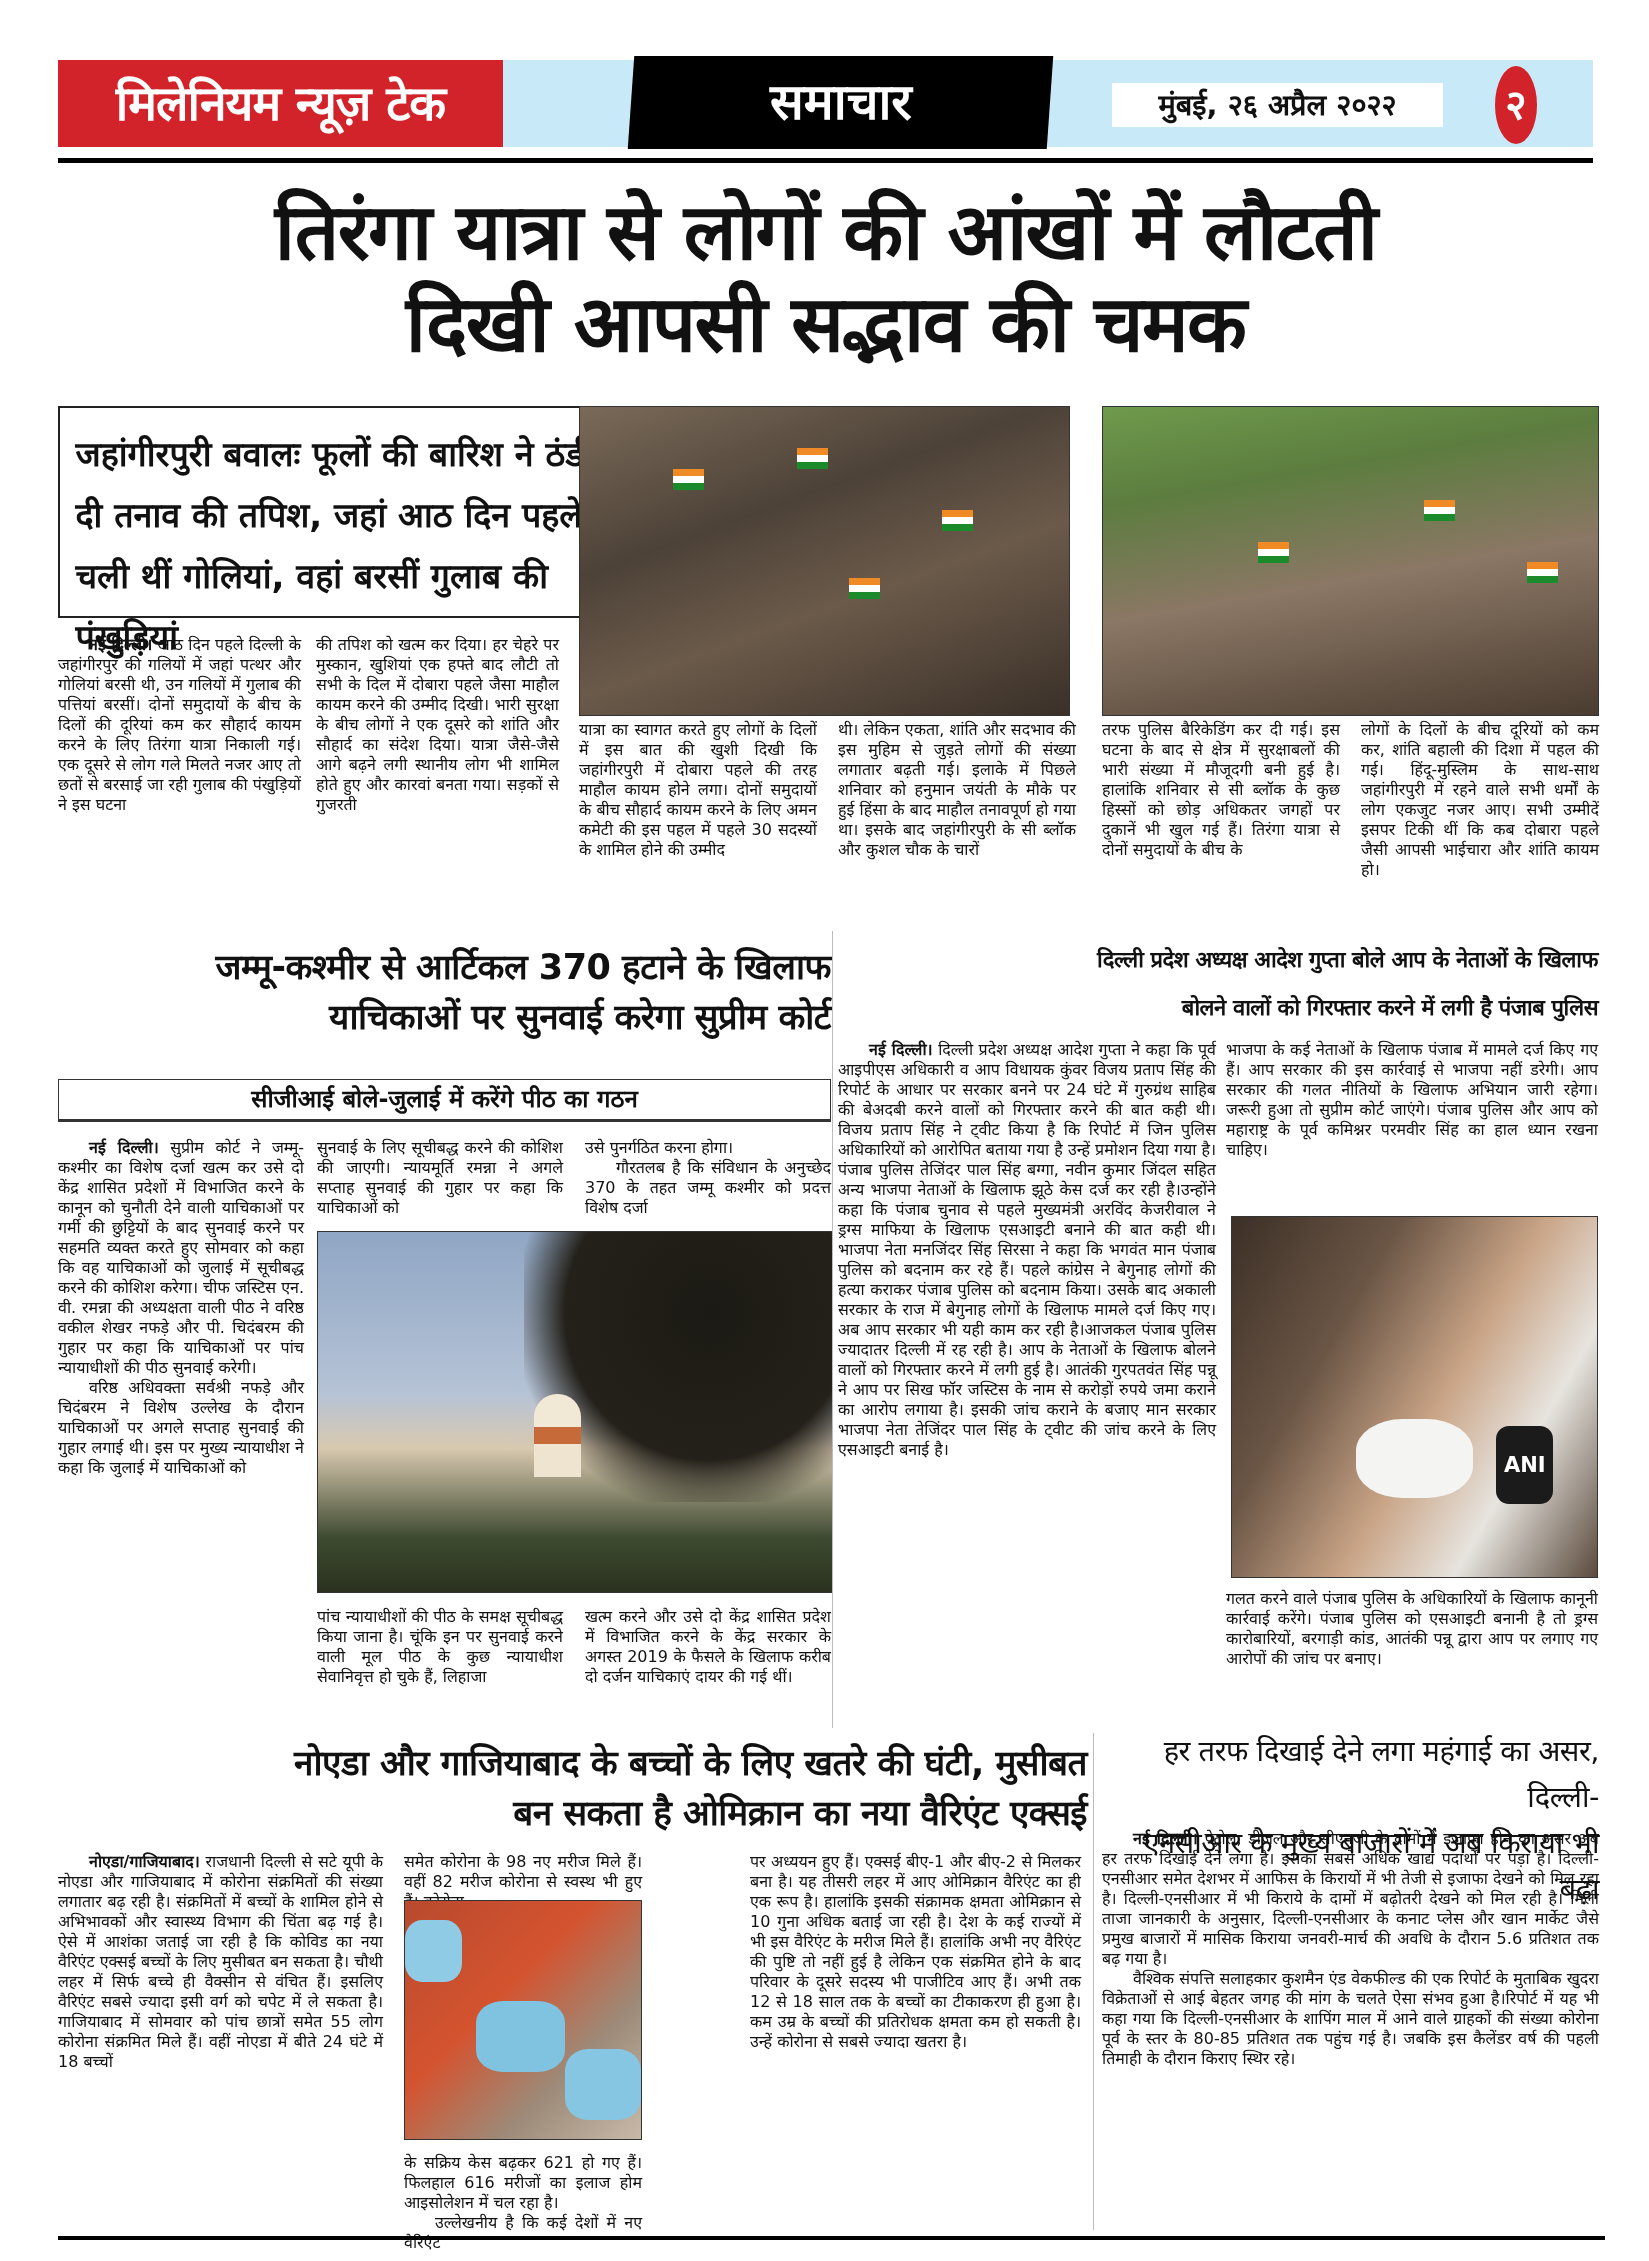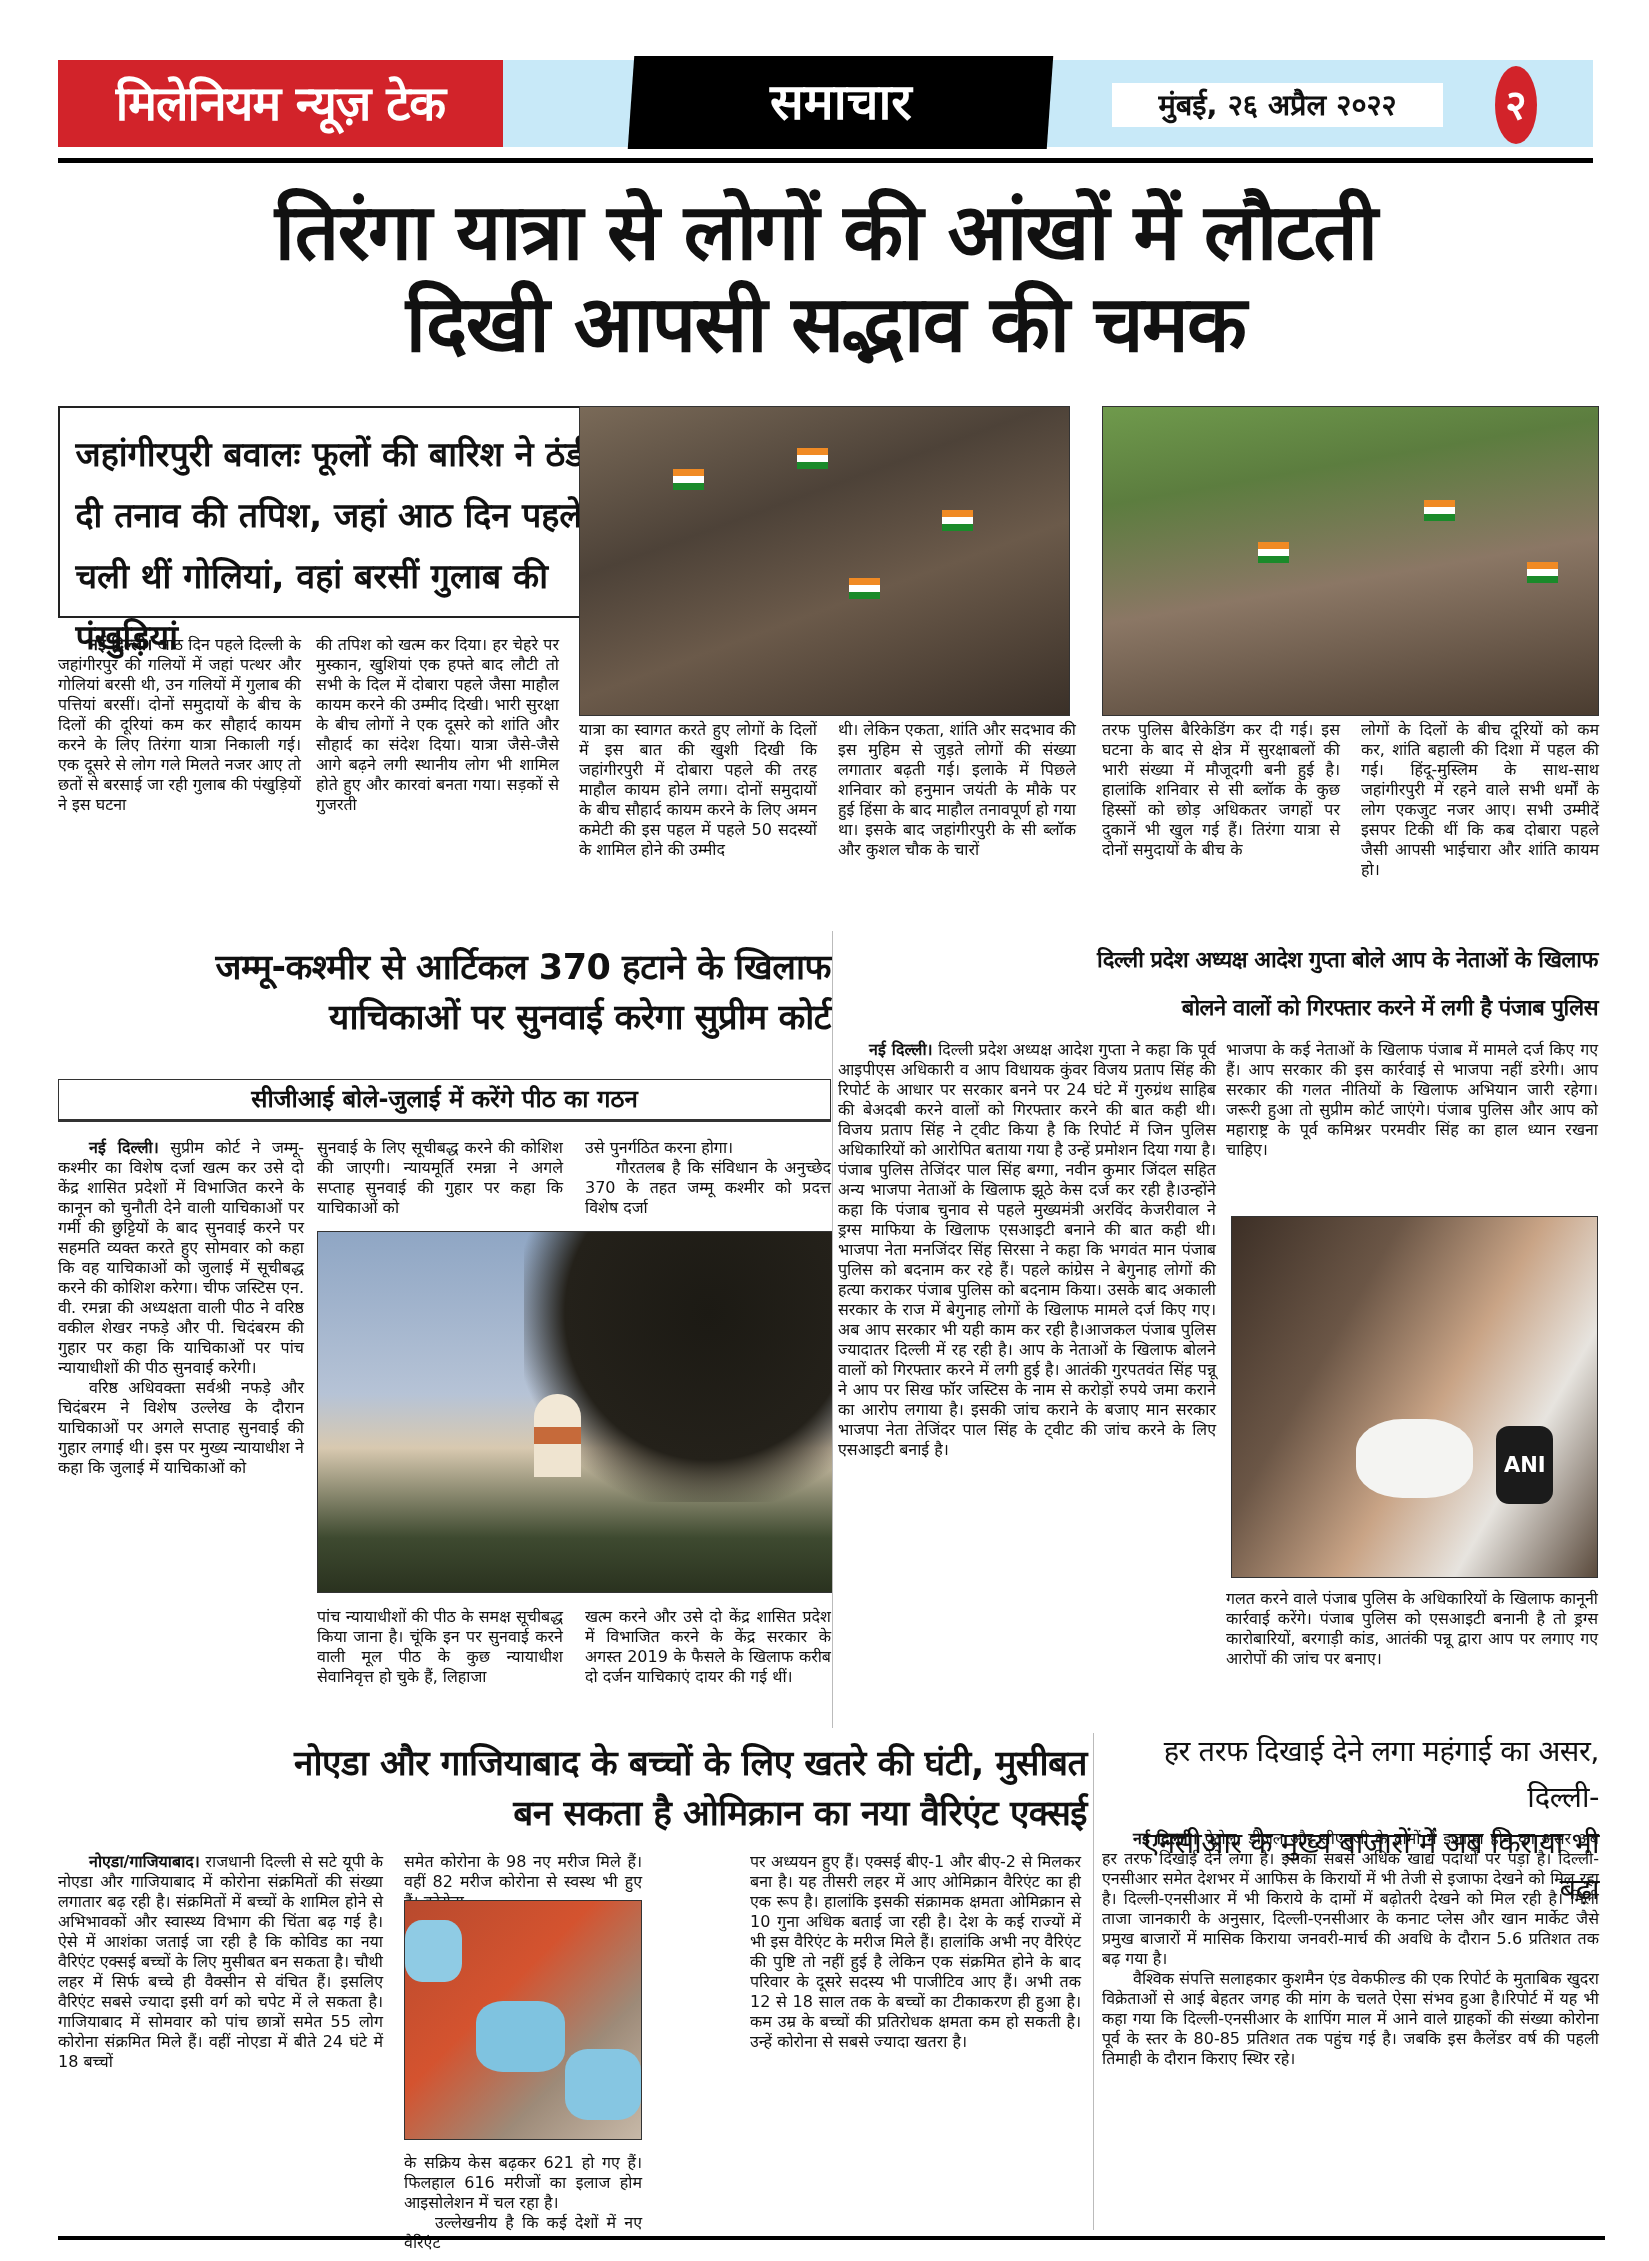--- a/index.html
+++ b/index.html
@@ -58,21 +58,21 @@
   <div class="flag" style="left:269px;top:171px;"></div>
 </div>
 <div class="abs photo ph-crowd2">
   <div class="flag" style="left:155px;top:135px;"></div>
   <div class="flag" style="left:321px;top:93px;"></div>
   <div class="flag" style="left:424px;top:155px;"></div>
 </div>
 
 <div class="abs col" style="left:58px;top:635px;width:243px;"><b style="padding-left:31px;">नई दिल्ली।</b> <span>आठ दिन पहले दिल्ली के जहांगीरपुर की गलियों में जहां पत्थर और गोलियां बरसी थी, उन गलियों में गुलाब की पत्तियां बरसीं। दोनों समुदायों के बीच के दिलों की दूरियां कम कर सौहार्द कायम करने के लिए तिरंगा यात्रा निकाली गई। एक दूसरे से लोग गले मिलते नजर आए तो छतों से बरसाई जा रही गुलाब की पंखुड़ियों ने इस घटना</span></div>
 <div class="abs col" style="left:316px;top:635px;width:243px;">की तपिश को खत्म कर दिया। हर चेहरे पर मुस्कान, खुशियां एक हफ्ते बाद लौटी तो सभी के दिल में दोबारा पहले जैसा माहौल कायम करने की उम्मीद दिखी। भारी सुरक्षा के बीच लोगों ने एक दूसरे को शांति और सौहार्द का संदेश दिया। यात्रा जैसे-जैसे आगे बढ़ने लगी स्थानीय लोग भी शामिल होते हुए और कारवां बनता गया। सड़कों से गुजरती</div>
-<div class="abs col" style="left:579px;top:720px;width:238px;">यात्रा का स्वागत करते हुए लोगों के दिलों में इस बात की खुशी दिखी कि जहांगीरपुरी में दोबारा पहले की तरह माहौल कायम होने लगा। दोनों समुदायों के बीच सौहार्द कायम करने के लिए अमन कमेटी की इस पहल में पहले 50 सदस्यों के शामिल होने की उम्मीद</div>
+<div class="abs col" style="left:579px;top:720px;width:238px;">यात्रा का स्वागत करते हुए लोगों के दिलों में इस बात की खुशी दिखी कि जहांगीरपुरी में दोबारा पहले की तरह माहौल कायम होने लगा। दोनों समुदायों के बीच सौहार्द कायम करने के लिए अमन कमेटी की इस पहल में पहले 30 सदस्यों के शामिल होने की उम्मीद</div>
 <div class="abs col" style="left:838px;top:720px;width:238px;">थी। लेकिन एकता, शांति और सदभाव की इस मुहिम से जुड़ते लोगों की संख्या लगातार बढ़ती गई। इलाके में पिछले शनिवार को हनुमान जयंती के मौके पर हुई हिंसा के बाद माहौल तनावपूर्ण हो गया था। इसके बाद जहांगीरपुरी के सी ब्लॉक और कुशल चौक के चारों</div>
 <div class="abs col" style="left:1102px;top:720px;width:238px;">तरफ पुलिस बैरिकेडिंग कर दी गई। इस घटना के बाद से क्षेत्र में सुरक्षाबलों की भारी संख्या में मौजूदगी बनी हुई है। हालांकि शनिवार से सी ब्लॉक के कुछ हिस्सों को छोड़ अधिकतर जगहों पर दुकानें भी खुल गई हैं। तिरंगा यात्रा से दोनों समुदायों के बीच के</div>
 <div class="abs col" style="left:1361px;top:720px;width:238px;">लोगों के दिलों के बीच दूरियों को कम कर, शांति बहाली की दिशा में पहल की गई। हिंदू-मुस्लिम के साथ-साथ जहांगीरपुरी में रहने वाले सभी धर्मों के लोग एकजुट नजर आए। सभी उम्मीदें इसपर टिकी थीं कि कब दोबारा पहले जैसी आपसी भाईचारा और शांति कायम हो।</div>
 
 <div class="abs sub-h" style="left:58px;top:942px;width:773px;">
   <div>जम्मू-कश्मीर से आर्टिकल 370 हटाने के खिलाफ</div>
   <div>याचिकाओं पर सुनवाई करेगा सुप्रीम कोर्ट</div>
 </div>
 <div class="abs deck">सीजीआई बोले-जुलाई में करेंगे पीठ का गठन</div>
 

